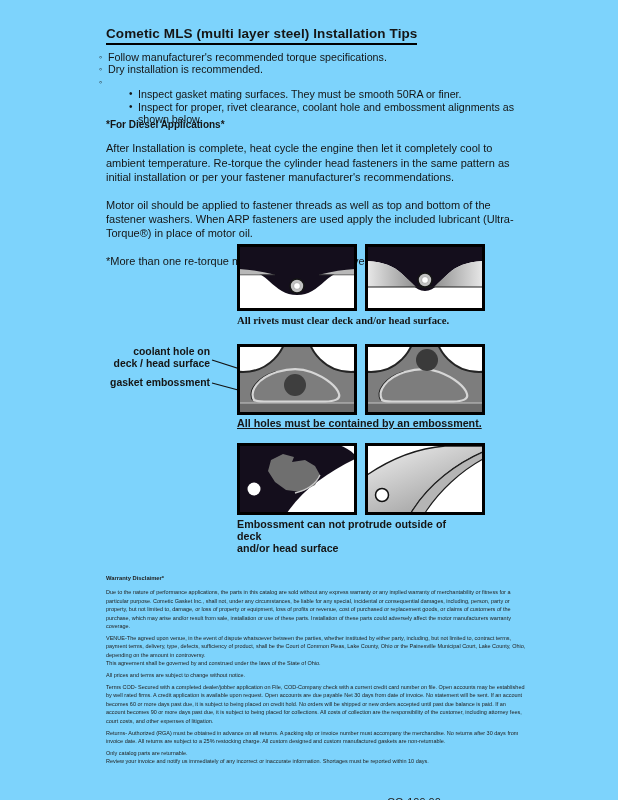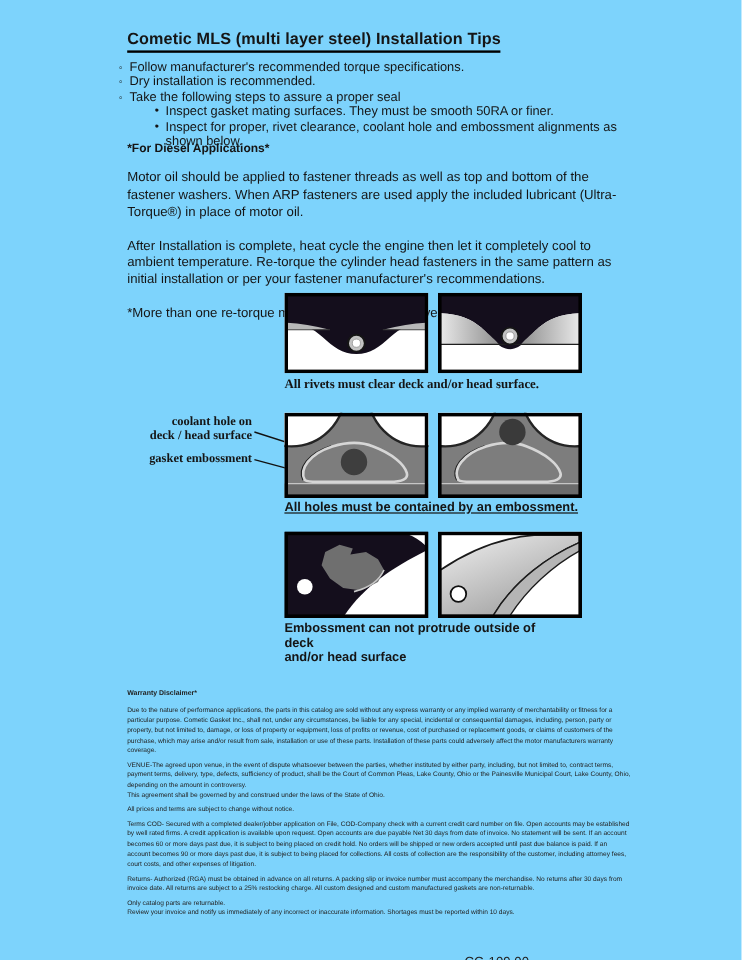--- a/index.html
+++ b/index.html
@@ -20,21 +20,21 @@
   .diesel{position:absolute;left:106px;top:118px;width:424px;font-size:11px;line-height:14.4px;}
   .diesel .heading{font-size:10px;font-weight:bold;margin:0 0 9px 0;}
   .diesel p{margin:0 0 13px 0;}
 
   
   .dlabel{position:absolute;width:120px;text-align:left;font-size:11px;letter-spacing:.3px;margin-top:48px;}
   .dbox{position:absolute;width:120px;}
   .dbox svg{display:block;}
   .dcaption{position:absolute;font-size:10.7px;font-weight:bold;line-height:12px;white-space:pre-line;}
   .side-label{position:absolute;text-align:right;font-size:10.4px;font-weight:bold;
-              line-height:11.6px;white-space:pre-line;font-family:Liberation Serif, serif;}
+              line-height:11.6px;white-space:pre-line;}
   .leader-svg{position:absolute;pointer-events:none;}
 
   
   .legal{position:absolute;left:106px;top:574px;width:420px;font-size:5.5px;
          line-height:8.4px;color:#222;}
   .legal .lheading{font-weight:bold;font-size:5.8px;margin:0 0 6px 0;}
   .legal .lp{margin:0 0 3.5px 0;white-space:pre-line;}
 
   .docnum{position:absolute;left:387px;top:760px;font-size:11px;color:#222;margin-top:36px;}
 </style>
@@ -49,37 +49,36 @@
       <div class="bullet-row">
         <span class="marker">◦</span>
         <span>Follow manufacturer's recommended torque specifications.</span>
       </div>
       <div class="bullet-row">
         <span class="marker">◦</span>
         <span>Dry installation is recommended.</span>
       </div>
       <div class="bullet-row">
         <span class="marker">◦</span>
-        <span>Take the following steps to assure a proper seal</span>
       </div>
       <div class="bullet-row sub">
         <span class="marker">•</span>
         <span>Inspect gasket mating surfaces.  They must be smooth 50RA or finer.</span>
       </div>
       <div class="bullet-row sub">
         <span class="marker">•</span>
         <span>Inspect for proper, rivet clearance, coolant hole and embossment alignments as shown below.</span>
       </div>
     </div>
   </div>
 
   <div class="diesel">
     <div class="heading">*For Diesel Applications*</div>
+    <p>After Installation is complete, heat cycle the engine then let it completely cool to ambient temperature. Re-torque the cylinder head fasteners in the same pattern as initial installation or per your fastener manufacturer's recommendations.</p>
     <p>Motor oil should be applied to fastener threads as well as top and bottom of the fastener washers. When ARP fasteners are used apply the included lubricant (Ultra-Torque®) in place of motor oil.</p>
-    <p>After Installation is complete, heat cycle the engine then let it completely cool to ambient temperature. Re-torque the cylinder head fasteners in the same pattern as initial installation or per your fastener manufacturer's recommendations.</p>
     <p>*More than one re-torque may be required to achieve proper fastener stretch*</p>
   </div>
 
   <div class="dlabel" style="left:237px;top:231px;">RIGHT</div>
   <div class="dlabel" style="left:365px;top:231px;">WRONG</div>
 
   <div class="dbox" style="left:237px;top:244px;">
     <svg width="120" height="67" viewBox="0 0 120 67">
       <rect width="120" height="67" fill="#ffffff"></rect>
       <path d="M2,2 H118 V26 C104,26 97,29 88,37 C79,45 72,51 60,51 C48,51 41,45 32,37 C23,29 16,26 2,26 Z" fill="#140e1c"></path>

